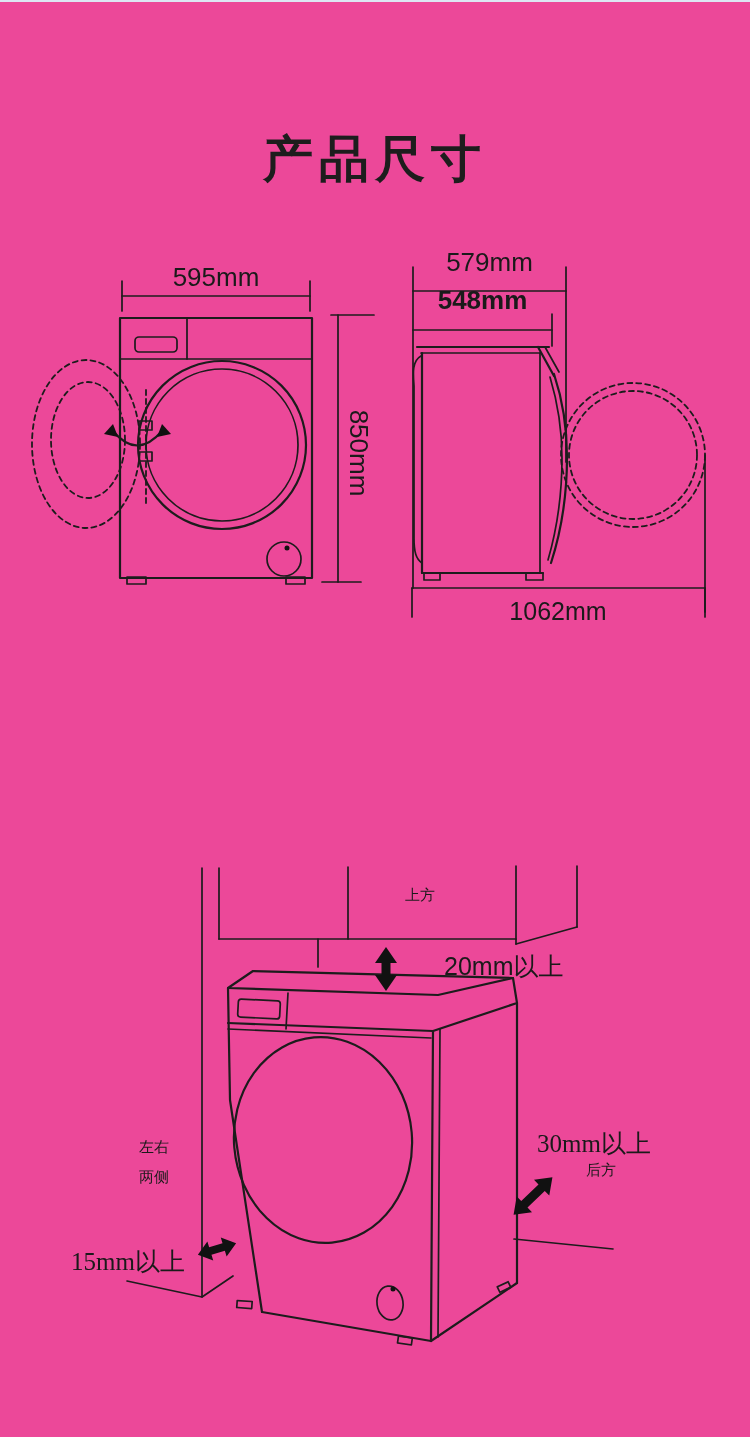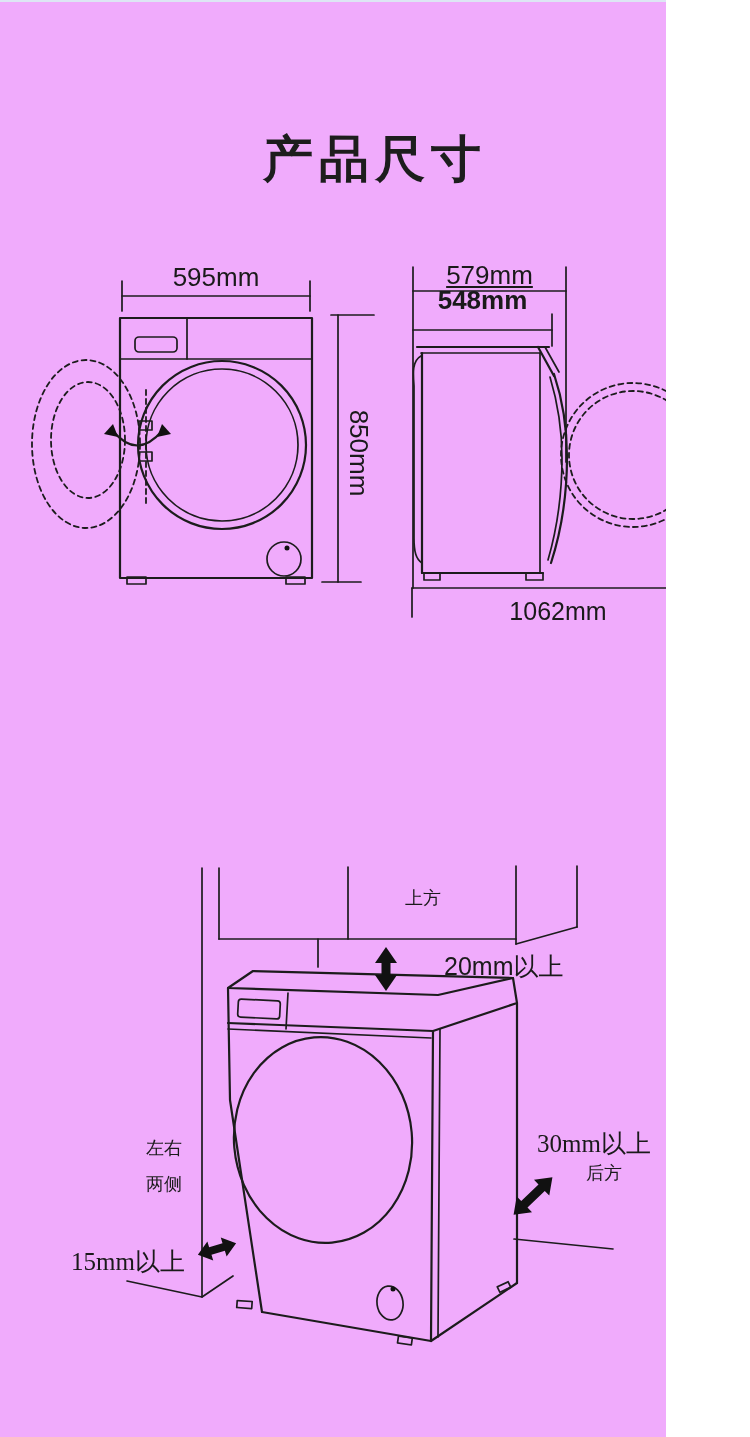--- a/index.html
+++ b/index.html
@@ -1,39 +1,39 @@
 <!DOCTYPE html>
 <html><head>
 <meta charset="utf-8">
 <style>
   html,body{margin:0;padding:0;background:#fff;}
   .page{
     position:relative;
-    width:666px;height:1437px;
-    background:#f0abfc;
+    width:750px;height:1437px;
+    background:#ec4899;
     overflow:hidden;
     font-family:"Liberation Sans","DejaVu Sans",sans-serif;
     color:#1c1c1c;
   }
   .top-border{position:absolute;left:0;top:0;width:750px;height:2px;background:#dde6f4;}
   .art{position:absolute;left:0;top:0;}
   .ln{stroke:#1c1c1c;stroke-width:2.2;fill:none;stroke-linecap:round;stroke-linejoin:round;}
   .thin{stroke-width:1.7;}
   .dash{stroke:#1c1c1c;stroke-width:1.8;fill:none;stroke-dasharray:5 4;stroke-linecap:round;}
   .lbl{position:absolute;white-space:nowrap;color:#1a1a1a;}
   .section-title{
     position:absolute;left:0;width:750px;text-align:center;
     font-size:50px;font-weight:bold;letter-spacing:6px;color:#1d1d1d;
   }
   .dim{font-size:26px;}
   .dim-c{text-align:center;}
-  .cn-small{font-size:18px;font-family:Liberation Serif, serif;}
+  .cn-small{font-size:15px;}
   .clear-lbl{font-size:25px;text-align:center;}
   .rot90{transform:rotate(90deg);transform-origin:0 0;}
-  .two-line{line-height:1.0;text-align:center;white-space:pre-line;}
+  .two-line{line-height:1.0;text-align:left;white-space:pre-line;}
 </style>
 </head>
 <body>
 
 <div class="page">
   <div class="top-border"></div>
 
   <svg class="art" width="750" height="1437" viewBox="0 0 750 1437">
 
     <g>
@@ -151,21 +151,21 @@
       <path fill="#111" d="M386 947 L375 963 L381.5 963 L381.5 975 L375 975 L386 991 L397 975 L390.5 975 L390.5 963 L397 963 Z"></path>
       <path fill="#111" transform="translate(217 1249) rotate(-17)" d="M-20 0 L-7 -10 L-7 -4 L7 -4 L7 -10 L20 0 L7 10 L7 4 L-7 4 L-7 10 Z"></path>
       <path fill="#111" transform="translate(533 1196) rotate(-44)" d="M-27 0 L-12 -11 L-12 -4.5 L12 -4.5 L12 -11 L27 0 L12 11 L12 4.5 L-12 4.5 L-12 11 Z"></path>
     </g>
   </svg>
 
   <div class="section-title" style="top:126px;">产品尺寸</div>
 
   <div class="lbl dim dim-c" style="left:122px;top:262px;width:188px;">595mm</div>
 
-  <div class="lbl dim dim-c" style="left:413px;top:260px;width:153px;text-decoration:underline;">579mm</div>
+  <div class="lbl dim dim-c" style="left:413px;top:247px;width:153px;">579mm</div>
 
   <div class="lbl dim dim-c" style="left:413px;top:285px;width:139px;font-weight:bold;">548mm</div>
 
   <div class="lbl dim dim-c rot90" style="left:374px;top:408px;width:90px;">850mm</div>
 
   <div class="lbl dim-c" style="left:433px;top:597px;width:250px;font-size:25px;">1062mm</div>
 
 
   <div class="lbl cn-small" style="left:405px;top:886px;">上方</div>
 

